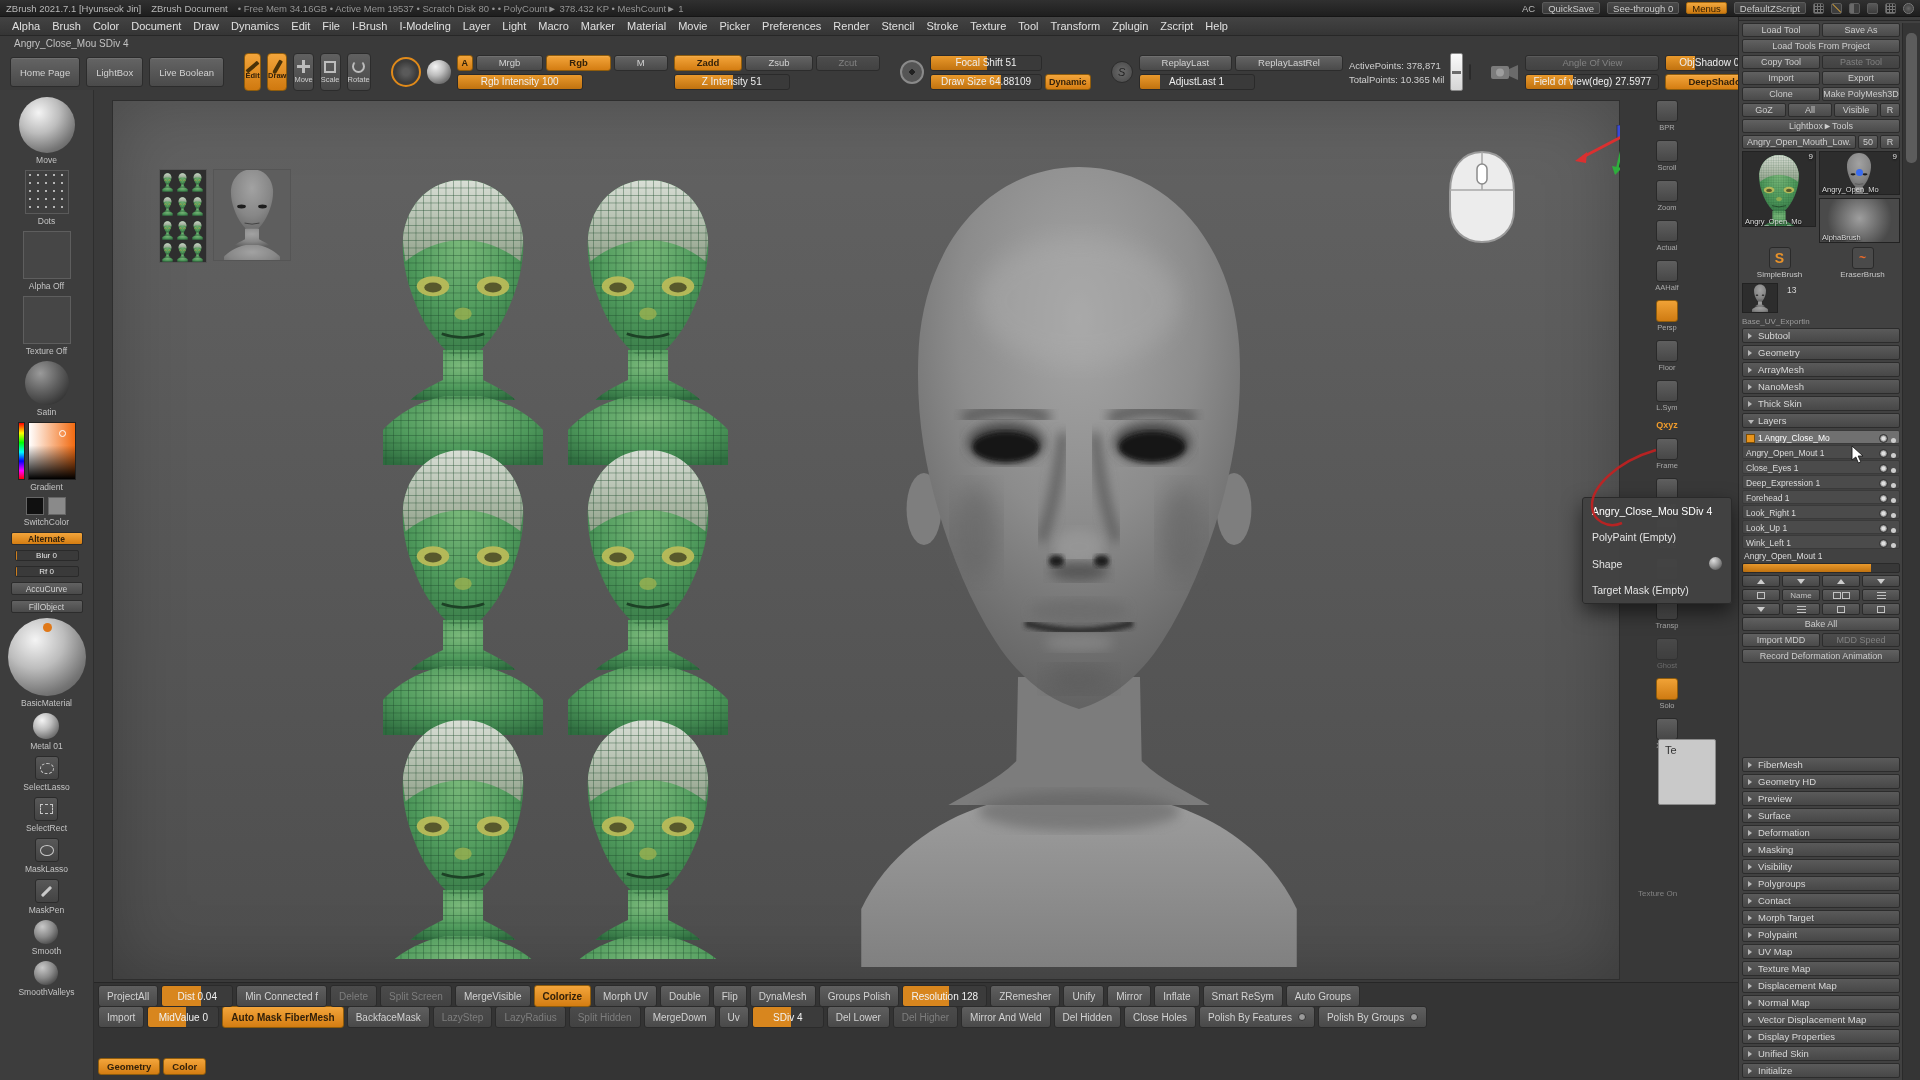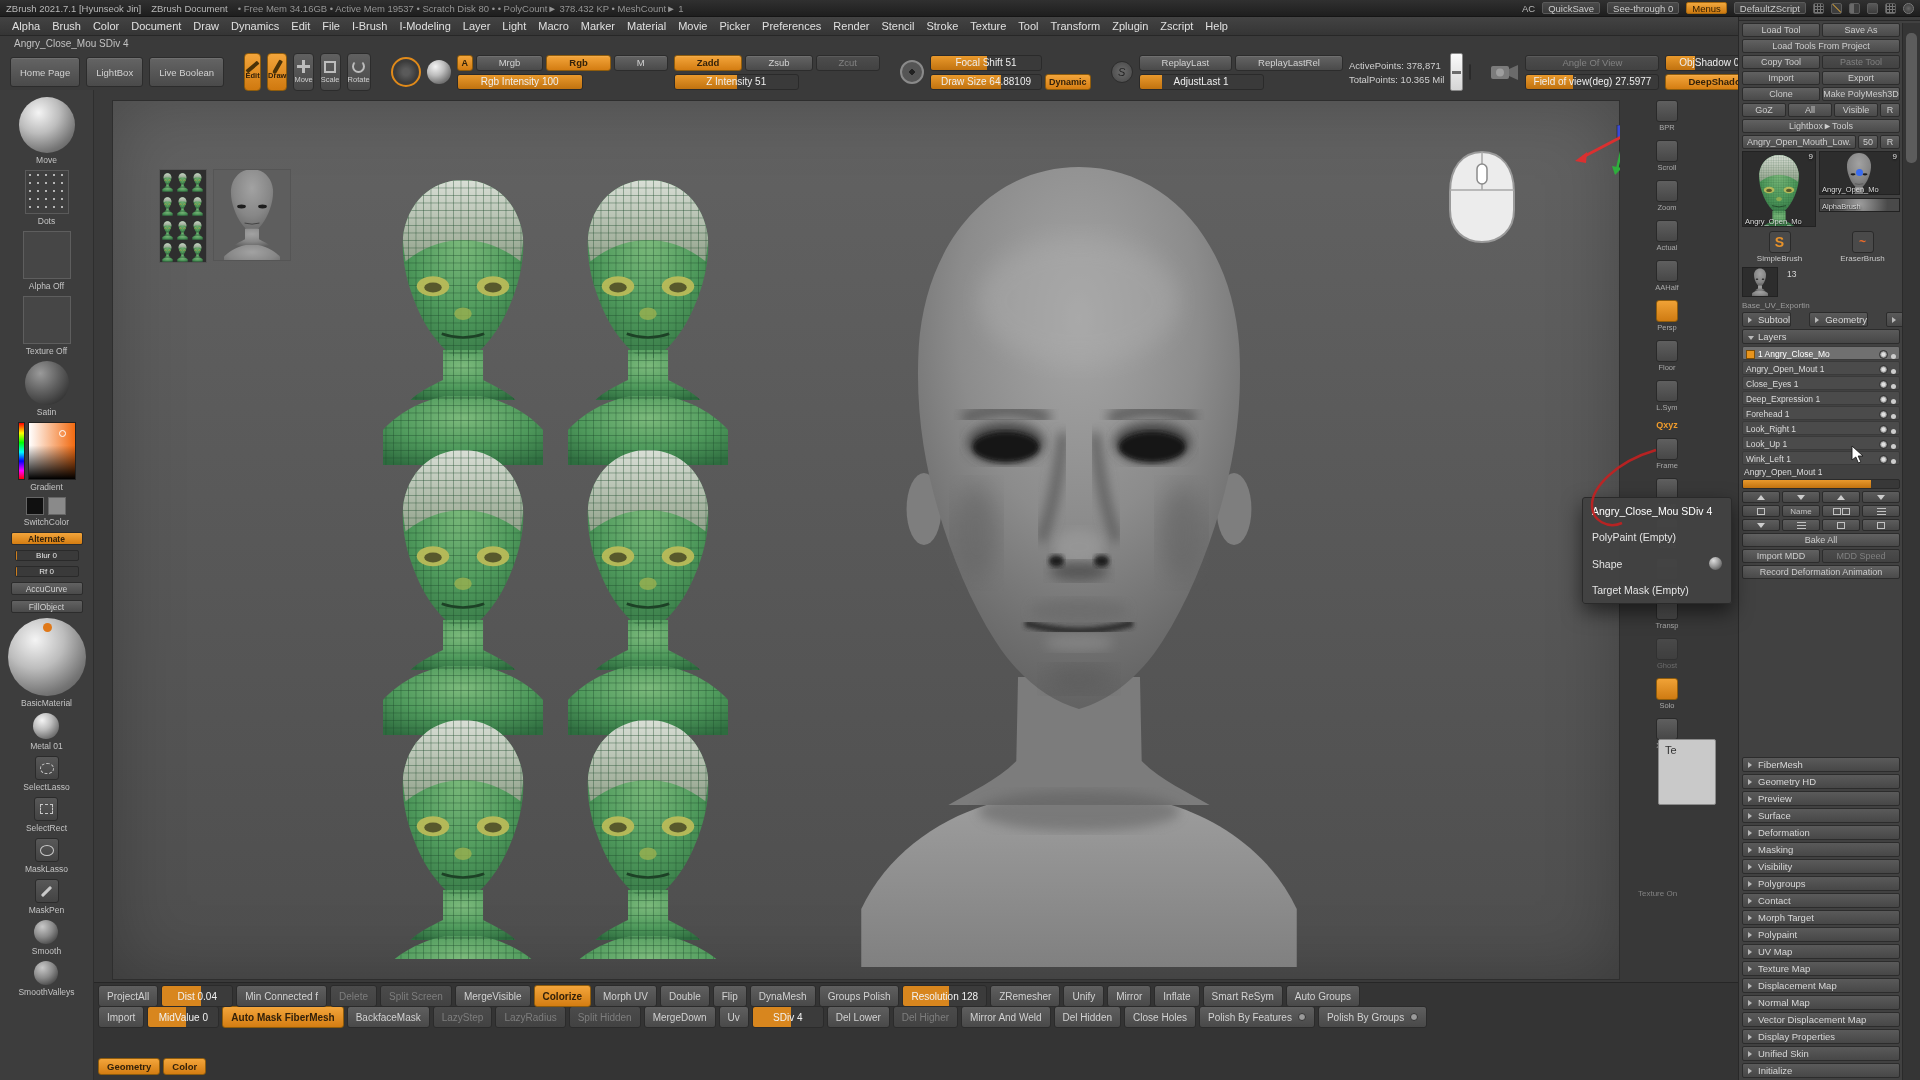--- a/index.html
+++ b/index.html
@@ -54,21 +54,21 @@
 .sphere.sm{width:24px;height:24px;flex:none}
 .chip{height:16px;min-width:16px;padding:0 3px;display:inline-flex;align-items:center;justify-content:center;
   border-radius:3px;border:1px solid #2c2c2c;font-size:9px}
 .chip.orange{background:linear-gradient(#f3a53b,#d47d12);color:#33210a;font-weight:bold;border-color:#8f5c0c}
 .sh-col{display:flex;flex-direction:column;gap:3px}
 .row{display:flex;gap:3px;align-items:center}
 .slider{position:relative;height:16px;border-radius:3px;border:1px solid #2a2a2a;background:#3a3a3a;color:#eee;
   display:flex;align-items:center;justify-content:center;white-space:nowrap;overflow:hidden;font-size:10px}
 .slider>b{position:absolute;left:0;top:0;bottom:0;background:linear-gradient(#e9992c,#c1720f)}
 .slider>span{position:relative;z-index:1;font-weight:normal;padding:0 4px}
-.w96{width:96px}.w112{width:112px}.w120{width:125px}.w126{width:126px}.w134{width:134px}
+.w96{width:96px}.w112{width:112px}.w120{width:116px}.w126{width:126px}.w134{width:134px}
 .focal-ic{width:24px;height:24px;border-radius:50%;border:2px solid #8a8a8a;background:radial-gradient(circle,#222 0 18%,#555 19%);flex:none}
 .stroke-ic{width:22px;height:22px;border-radius:50%;background:radial-gradient(circle,#6c6c6c,#454545);border:1px solid #2c2c2c;
   display:flex;align-items:center;justify-content:center;font-size:11px;font-style:italic;color:#222;flex:none}
 .ptxt{font-size:9.5px;color:#d0d0d0;white-space:nowrap}
 .vslider{width:13px;height:38px;background:linear-gradient(#fafafa,#d5d5d5);border:1px solid #888;border-radius:2px;position:relative;flex:none}
 .vslider::after{content:"";position:absolute;left:1px;right:1px;top:17px;height:3px;background:#6a6a6a}
 .cam{flex:none}
 .push-right{margin-left:auto}
 
 
@@ -147,21 +147,21 @@
 .tbtn{flex:1;height:14px;display:flex;align-items:center;justify-content:center;white-space:nowrap;overflow:hidden;
   background:linear-gradient(#616161,#4a4a4a);border:1px solid #2c2c2c;border-radius:2px;font-size:9px;color:#cdcdcd}
 .tbtn.dis{color:#808080;background:linear-gradient(#4c4c4c,#424242)}
 .tbtn.narrow{flex:0 0 20px}
 .tbtn.left{justify-content:flex-start;padding-left:4px}
 .thumbs{display:flex;gap:3px}
 .thumbcol{display:flex;flex-direction:column;gap:3px;flex:1}
 .thumb{position:relative;background:#2d2d2d;border:1px solid #222;overflow:hidden}
 .t-active{width:74px;height:76px;flex:none}
 .t-recent{height:44px}
-.t-alpha{height:14px;background:radial-gradient(circle at 50% 45%,#9e9e9e,#4a4a4a 70%)}
+.t-alpha{height:45px;background:radial-gradient(circle at 50% 45%,#9e9e9e,#4a4a4a 70%)}
 .badge{position:absolute;top:0;right:2px;font-size:8px;color:#e2e2e2;text-shadow:0 1px 2px #000;z-index:2}
 .thumb-label{position:absolute;left:2px;bottom:0;font-size:7.5px;color:#dcdcdc;text-shadow:0 1px 2px #000;z-index:2;white-space:nowrap}
 .bluedot{position:absolute;left:45%;top:40%;width:7px;height:7px;border-radius:50%;background:#3a6cf0;z-index:2}
 .brushrow{display:flex;gap:8px;align-items:center;padding:2px 0}
 .bitem{display:flex;flex-direction:column;align-items:center;gap:1px;flex:1}
 .bic{width:22px;height:22px;border-radius:3px;background:#4a4a4a;border:1px solid #2a2a2a;
   display:flex;align-items:center;justify-content:center;font-weight:bold;color:#e8922a;font-size:14px}
 .bic.squig{color:#e86a2a;font-size:12px}
 .blab{font-size:8px;color:#c8c8c8}
 .baserow{display:flex;gap:9px;align-items:flex-start}
@@ -805,21 +805,21 @@
       <div class="baserow">
         <div class="thumb t-base">
           <svg width="34" height="30" viewBox="0 0 34 30">
               <use href="#grayhead" x="7" y="-1" width="20" height="30"></use>
             </svg>
         </div>
         <span class="basebadge">13</span>
       </div>
       <div class="baselab">Base_UV_Exportin</div>
 
-      <div style="display:flex;flex-direction:row;gap:18px">
+      <div style="display:flex;flex-direction:column;gap:2px">
 
       <div class="sec">Subtool</div>
           <div class="sec">Geometry</div>
           <div class="sec">ArrayMesh</div>
           <div class="sec">NanoMesh</div>
           <div class="sec">Thick Skin</div>
         </div>
 
       <div class="sec open">Layers</div>
       <div style="display:flex;flex-direction:column;gap:1px">

